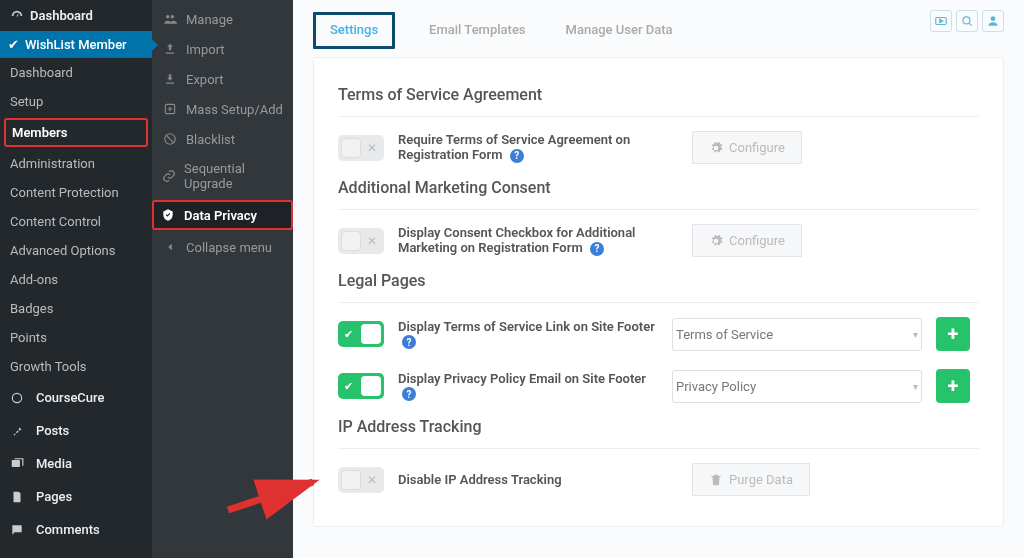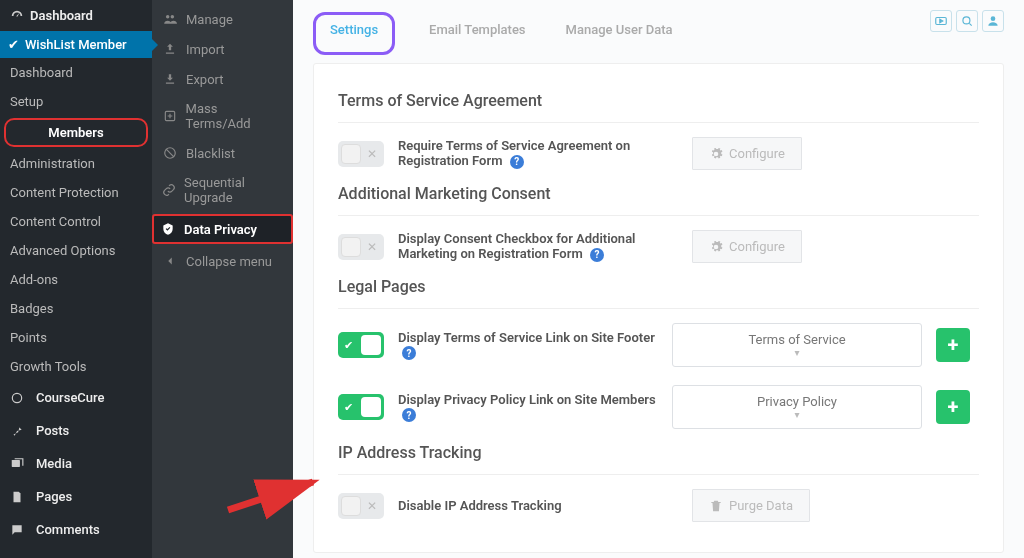--- a/index.html
+++ b/index.html
@@ -5,56 +5,56 @@
 * { margin:0; padding:0; box-sizing:border-box; font-family:-apple-system,BlinkMacSystemFont,"Segoe UI",Roboto,Arial,sans-serif; }
 body { background:#fff; width:1024px; height:558px; overflow:hidden; font-size:13px; color:#444; }
 .app { display:flex; height:100%; }
 
 
 .sb1 { width:152px; background:#23282d; color:#ccc; display:flex; flex-direction:column; font-size:13px; }
 .sb1-top { background:#23282d; padding:8px 10px; display:flex; align-items:center; gap:6px; color:#eee; font-weight:600; }
 .sb1-wlm { background:#0073aa; color:#fff; padding:6px 8px; display:flex; align-items:center; gap:6px; font-weight:500; position:relative; }
 .sb1-wlm .arrow { position:absolute; right:-6px; width:0; height:0; border-top:6px solid transparent; border-bottom:6px solid transparent; border-left:6px solid #0073aa; }
 .sb1-item { padding:7px 10px; color:#bbb; cursor:pointer; }
-.sb1-item.hl { border:2px solid #e03131; border-radius:10px; margin:2px 4px; padding:5px 6px; color:#fff; font-weight:600;text-align:center; }
+.sb1-item.hl { border:2px solid #e03131; border-radius:3px; margin:2px 4px; padding:5px 6px; color:#fff; font-weight:600; }
 .sb1-item.sec { color:#eee; font-weight:500; display:flex; align-items:center; gap:12px; padding:9px 10px; }
 
 
 .sb2 { width:141px; background:#32373c; color:#aaa; display:flex; flex-direction:column; font-size:13px; padding-top:4px; }
 .sb2-item { padding:7px 10px; display:flex; align-items:center; gap:8px; color:#999; cursor:pointer; }
 .sb2-item .ic { width:16px; height:16px; display:inline-flex; align-items:center; justify-content:center; color:#888; }
 .sb2-item.active { background:#1e2227; color:#fff; font-weight:600; }
 .sb2-item.hl { border:2px solid #e03131; border-radius:3px; margin:2px 0; padding:5px 6px; }
 
 
 .main { flex:1; background:#fafbfc; padding:12px 20px 20px 20px; position:relative; overflow:auto; }
 .top-icons { position:absolute; right:20px; top:10px; display:flex; gap:4px; color:#5ab6d6; }
 .top-icons .ti { width:22px; height:22px; border:1px solid #c8e1eb; border-radius:3px; display:flex; align-items:center; justify-content:center; font-size:13px; }
 .tabs { display:flex; gap:28px; border-bottom:0; margin-bottom:8px; }
 .tab { padding:10px 6px 12px; color:#aaa; font-weight:500; cursor:pointer; }
 .tab.active { color:#44b2e5; border-bottom:3px solid #44b2e5; }
-.tab.hl { border:3px solid #8b5cf6; border-radius:12px; padding:7px 14px 15px; }
+.tab.hl { border:3px solid #0c4a6e; border-radius:1px; padding:7px 14px 9px; }
 .panel { background:#fff; border:1px solid #eee; border-radius:3px; padding:14px 24px 24px; }
 .row-title { font-size:16px; color:#555; font-weight:500; margin:14px 0 12px; }
 .row-title:first-child { margin-top:13px; }
 .hr { border:0; border-top:1px solid #eee; margin:10px 0 14px; }
 .opt { display:flex; align-items:center; gap:14px; margin:6px 0; }
 .toggle { width:46px; height:26px; border-radius:5px; display:flex; align-items:center; position:relative; flex:0 0 46px; }
 .toggle.off { background:#e7e9eb; }
 .toggle.off .knob { background:#f2f2f2; border:1px solid #ddd; }
 .toggle.off .x { position:absolute; right:7px; color:#bbb; font-size:12px; }
 .toggle.on { background:#27c26c; }
 .toggle .knob { width:20px; height:20px; border-radius:4px; background:#fff; margin:0 3px; }
 .toggle.on .chk { position:absolute; left:6px; color:#fff; font-size:11px; }
 .toggle.on .knob { margin-left:auto; }
 .opt-label { flex:0 0 280px; font-size:13px; font-weight:600; color:#555; }
 .help { display:inline-flex; align-items:center; justify-content:center; width:14px; height:14px; border-radius:50%; background:#3b7dd8; color:#fff; font-size:10px; font-weight:700; margin-left:4px; }
 .btn { border:1px solid #e2e4e7; background:#f6f7f8; color:#bbb; padding:8px 16px; border-radius:1px; display:inline-flex; align-items:center; gap:6px; font-size:13px; cursor:pointer; }
 .btn.purge { color:#bbb; }
-.select { border:1px solid #dde0e4; background:#fff; padding:8px 3px; border-radius:3px; width:250px; display:flex; align-items:center; justify-content:space-between; color:#777; font-size:13px;flex-direction:column; }
+.select { border:1px solid #dde0e4; background:#fff; padding:8px 3px; border-radius:3px; width:250px; display:flex; align-items:center; justify-content:space-between; color:#777; font-size:13px; }
 .select .caret { color:#bbb; font-size:10px; }
 .plus { width:34px; height:34px; background:#27c26c; border-radius:4px; display:flex; align-items:center; justify-content:center; color:#fff; font-size:20px; font-weight:700; cursor:pointer; }
 .opt.withsel { gap:14px; }
 .opt.withsel .opt-label { flex:0 0 260px; }
 
 
 .arrow-red { position:absolute; left:218px; top:470px; width:110px; height:50px; pointer-events:none; }
 
 svg { display:block; }
 .ic svg, .ti svg, .sb1 svg { width:14px; height:14px; }
@@ -160,21 +160,21 @@
         </span>
       <span>Export</span>
     </div>
     <div class="sb2-item">
       <span class="ic">
           <svg viewBox="0 0 24 24" fill="none" stroke="#888" stroke-width="2">
             <rect x="4" y="4" width="16" height="16" rx="2"></rect>
             <path d="M12 8v8M8 12h8"></path>
           </svg>
         </span>
-      <span>Mass Terms/Add</span>
+      <span>Mass Setup/Add</span>
     </div>
     <div class="sb2-item">
       <span class="ic">
           <svg viewBox="0 0 24 24" fill="none" stroke="#888" stroke-width="2">
             <circle cx="12" cy="12" r="9"></circle>
             <path d="M5 5l14 14"></path>
           </svg>
         </span>
       <span>Blacklist</span>
     </div>
@@ -281,21 +281,21 @@
           <span>Terms of Service</span>
           <span class="caret">▾</span>
         </div>
         <div class="plus">+</div>
       </div>
       <div class="opt withsel" style="margin-top:18px;">
         <div class="toggle on">
             <span class="chk">✔</span>
             <span class="knob"></span>
           </div>
-        <div class="opt-label"><span>Display Privacy Policy Link on Site Members</span> <span class="help">?</span></div>
+        <div class="opt-label"><span>Display Privacy Policy Email on Site Footer</span> <span class="help">?</span></div>
         <div class="select">
           <span>Privacy Policy</span>
           <span class="caret">▾</span>
         </div>
         <div class="plus">+</div>
       </div>
 
       <div class="row-title">IP Address Tracking</div>
       <hr class="hr">
       <div class="opt">

